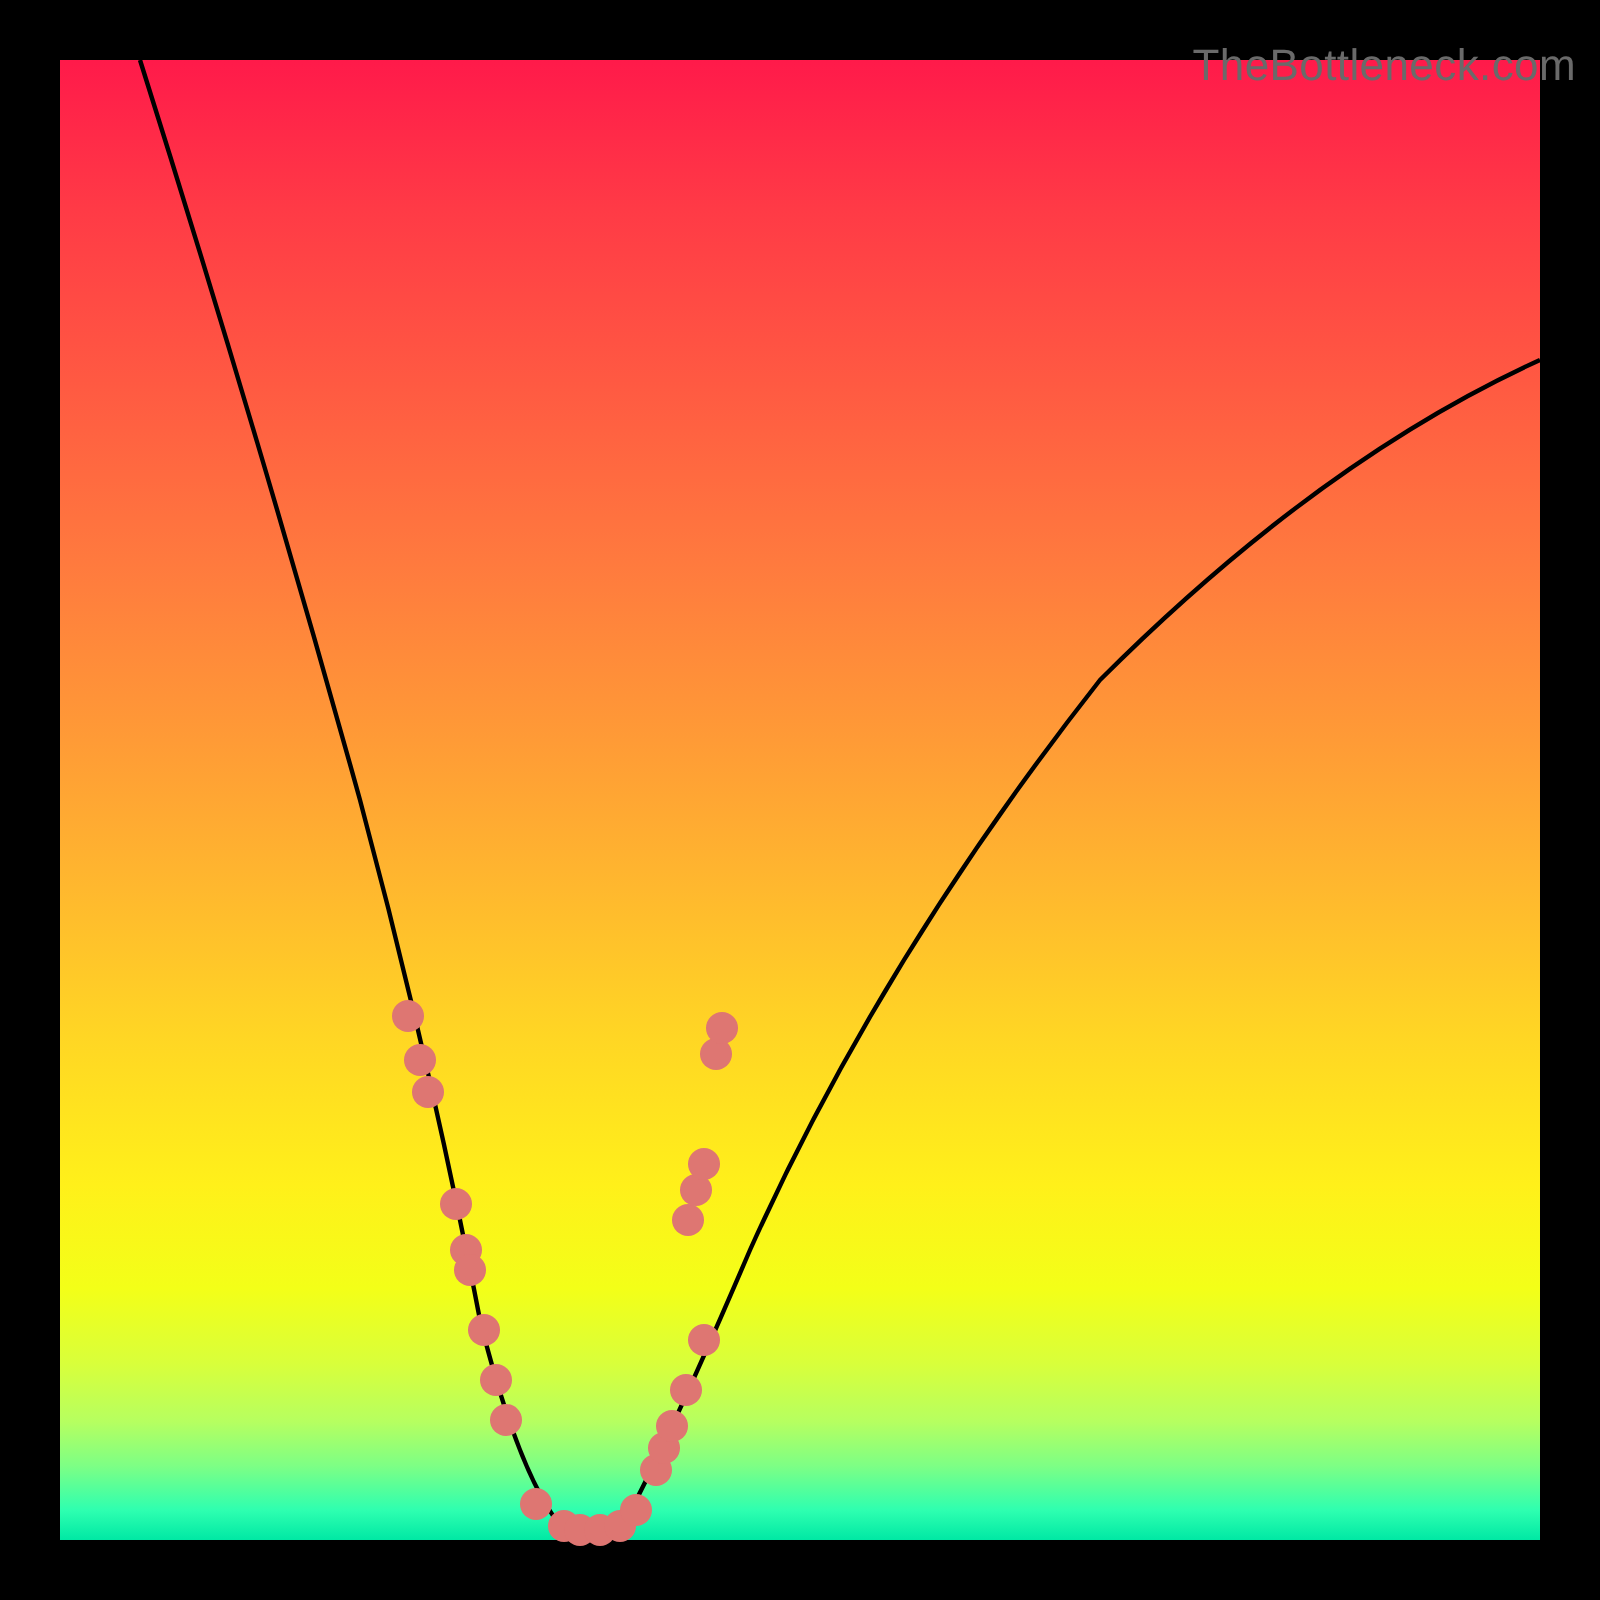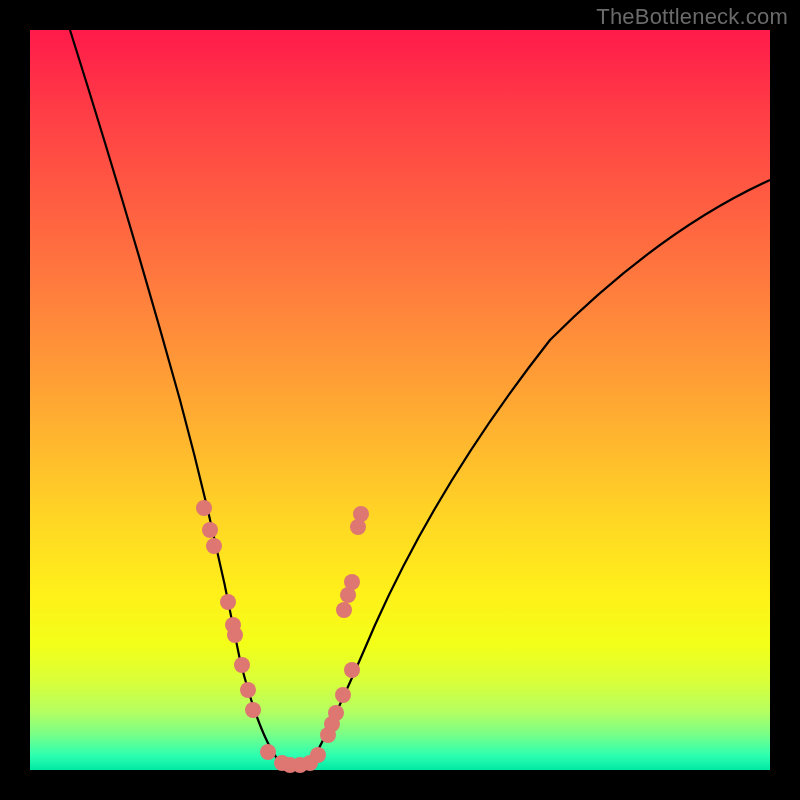--- a/index.html
+++ b/index.html
@@ -38,21 +38,21 @@
       #f3ff18 83%,
       #d9ff3a 88%,
       #b6ff60 92%,
       #7dff85 95%,
       #2effb0 98%,
       #00e8a4 100%
     );
   }
   .watermark {
     position: absolute;
-    top: 4px;
+    top: 20px;
     right: 12px;
     color: #6a6a6a;
     font-size: 22px;
     font-weight: 500;
     letter-spacing: 0.2px;
     user-select: none;
   }
   svg.curve {
     position: absolute;
     top: 0;

